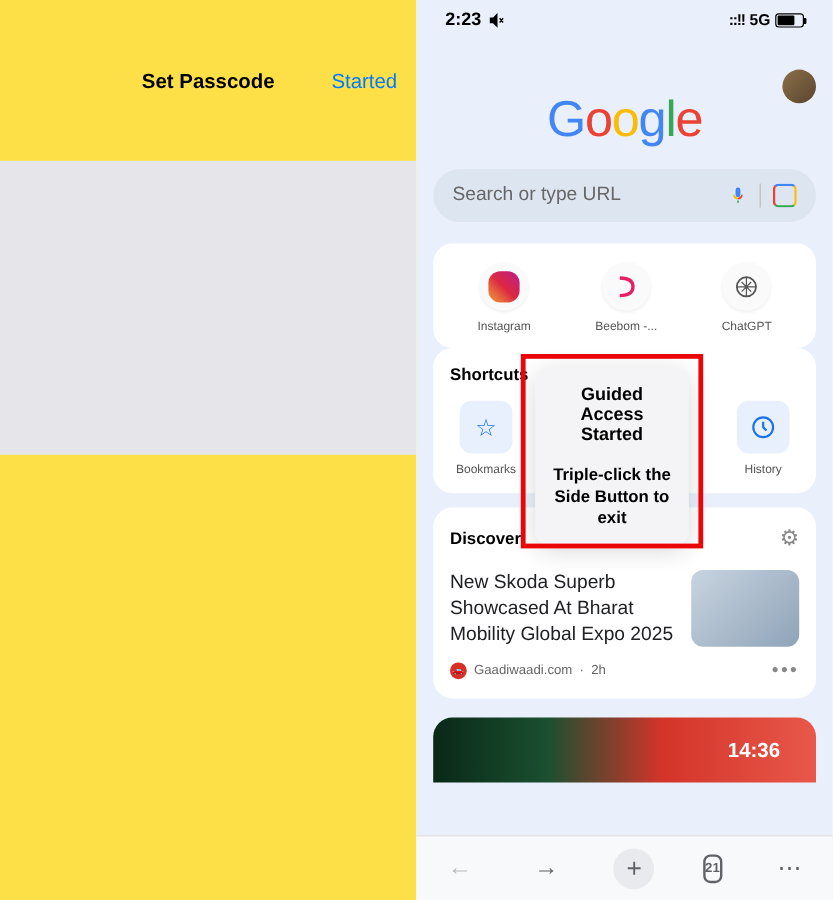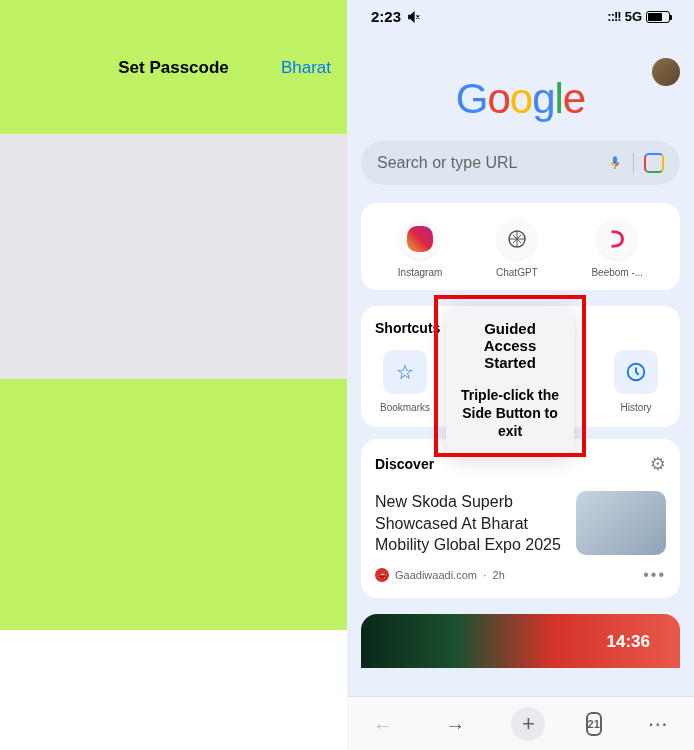--- a/index.html
+++ b/index.html
@@ -1,19 +1,19 @@
 <!DOCTYPE html>
 <html><head>
   <meta charset="utf-8">
   <style>
     * { margin: 0; padding: 0; box-sizing: border-box; font-family: -apple-system, BlinkMacSystemFont, 'Segoe UI', sans-serif; }
     body { display: flex; width: 694px; height: 750px; overflow: hidden; }
     
     
-    .left-panel { width: 347px; height: 630px; background: #bef264; display: flex; flex-direction: column; gap: 36px; }
+    .left-panel { width: 347px; height: 750px; background: #fde047; display: flex; flex-direction: column; gap: 36px; }
     .passcode-header { display: flex; justify-content: center; align-items: center; padding: 58px 16px 20px; position: relative; }
     .passcode-title { font-size: 17px; font-weight: 600; color: #000; }
     .cancel-btn { position: absolute; right: 16px; color: #007aff; font-size: 17px; cursor: pointer; }
     .passcode-content { flex: 1; display: flex; flex-direction: column; align-items: center; padding-top: 130px; }
     .enter-label { font-size: 16px; color: #000; margin-bottom: 34px; }
     .dots { display: flex; gap: 22px; }
     .dot { width: 16px; height: 16px; border-radius: 50%; border: 1.5px solid #000; }
     .dot.filled { background: #000; }
     .bottom-spacer { height: 245px; background: #e5e5ea; }
     
@@ -39,21 +39,21 @@
     .mic-icon { width: 16px; height: 20px; }
     .lens-icon { width: 20px; height: 20px; border: 2px solid #888; border-radius: 5px; position: relative; border-left-color:#ea4335; border-top-color:#4285f4; border-right-color:#fbbc05; border-bottom-color:#34a853; }
     .divider-v { width: 1px; height: 20px; background: #bbb; }
     
     .apps-row { margin: 18px 14px 0; background: #fff; border-radius: 16px; padding: 16px 10px 12px; display: flex; justify-content: space-around; }
     .app-item { display: flex; flex-direction: column; align-items: center; gap: 8px; }
     .app-icon { width: 40px; height: 40px; border-radius: 50%; background: #fafafa; display: flex; align-items: center; justify-content: center; box-shadow: 0 1px 3px rgba(0,0,0,0.08); }
     .insta-icon { background: linear-gradient(45deg, #f09433, #e6683c, #dc2743, #cc2366, #bc1888); border-radius: 10px; width: 26px; height: 26px; }
     .app-label { font-size: 10px; color: #555; }
     
-    .shortcuts-section { margin: 16px 14px 0; background: #fff; border-radius: 16px; padding: 14px; position: relative; }
+    .shortcuts-section { margin: 0 14px 0; background: #fff; border-radius: 16px; padding: 14px; position: relative; }
     .shortcuts-title { font-size: 14px; font-weight: 600; margin-bottom: 14px; }
     .shortcuts-row { display: flex; justify-content: space-between; }
     .shortcut-item { display: flex; flex-direction: column; align-items: center; gap: 8px; width: 60px; }
     .shortcut-icon { width: 44px; height: 44px; background: #e8f0fe; border-radius: 10px; display: flex; align-items: center; justify-content: center; color: #1a73e8; font-size: 20px; }
     .shortcut-label { font-size: 10px; color: #555; }
     
     
     .popup-border { position: absolute; border: 4px solid #ea0606; z-index: 10; pointer-events: none; }
     .popup { position: absolute; background: #f4f4f6; border-radius: 12px; padding: 14px 12px; text-align: center; box-shadow: 0 4px 20px rgba(0,0,0,0.15); z-index: 9; }
     .popup-title { font-size: 15px; font-weight: 600; margin-bottom: 15px; }
@@ -80,21 +80,21 @@
     .nav-btn.disabled { color: #bbb; }
     .plus-btn { width: 34px; height: 34px; border-radius: 50%; background: #e8eaed; display: flex; align-items: center; justify-content: center; font-size: 22px; color: #5f6368; }
     .tab-count { width: 16px; height: 24px; border: 2px solid #5f6368; border-radius: 6px; display: flex; align-items: center; justify-content: center; font-size: 11px; font-weight: 600; color: #5f6368; }
   </style>
 </head>
 <body>
 
 <div class="left-panel">
   <div class="passcode-header">
     <div class="passcode-title">Set Passcode</div>
-    <div class="cancel-btn">Bharat</div>
+    <div class="cancel-btn">Started</div>
   </div>
   <div class="bottom-spacer"></div>
 </div>
 
 <div class="right-panel">
   <div class="status-bar">
     <div class="status-left">
       <span>2:23</span>
       <svg class="mute-icon" viewBox="0 0 24 24" fill="#000">
           <path d="M3 9v6h4l5 5V4L7 9H3zm13 0l5 6m0-6l-5 6" stroke="#000" stroke-width="2"></path>
@@ -131,34 +131,34 @@
 
   <div class="apps-row">
     <div class="app-item">
       <div class="app-icon">
           <div class="insta-icon"></div>
         </div>
       <span class="app-label">Instagram</span>
     </div>
     <div class="app-item">
       <div class="app-icon">
+          <svg width="22" height="22" viewBox="0 0 24 24">
+            <path d="M6 4 Q18 4 18 12 Q18 20 6 20" fill="none" stroke="#e91e63" stroke-width="3"></path>
+          </svg>
+        </div>
+      <span class="app-label">Beebom -...</span>
+    </div>
+    <div class="app-item">
+      <div class="app-icon">
           <svg width="24" height="24" viewBox="0 0 24 24">
             <circle cx="12" cy="12" r="8" fill="none" stroke="#555" stroke-width="1.5"></circle>
             <path d="M8 8l8 8M16 8l-8 8M12 4v16M4 12h16" stroke="#555" stroke-width="1"></path>
           </svg>
         </div>
       <span class="app-label">ChatGPT</span>
-    </div>
-    <div class="app-item">
-      <div class="app-icon">
-          <svg width="22" height="22" viewBox="0 0 24 24">
-            <path d="M6 4 Q18 4 18 12 Q18 20 6 20" fill="none" stroke="#e91e63" stroke-width="3"></path>
-          </svg>
-        </div>
-      <span class="app-label">Beebom -...</span>
     </div>
   </div>
 
   <div class="shortcuts-section">
     <div class="shortcuts-title">Shortcuts</div>
     <div class="shortcuts-row">
       <div class="shortcut-item">
         <div class="shortcut-icon">☆</div>
         <span class="shortcut-label">Bookmarks</span>
       </div>

